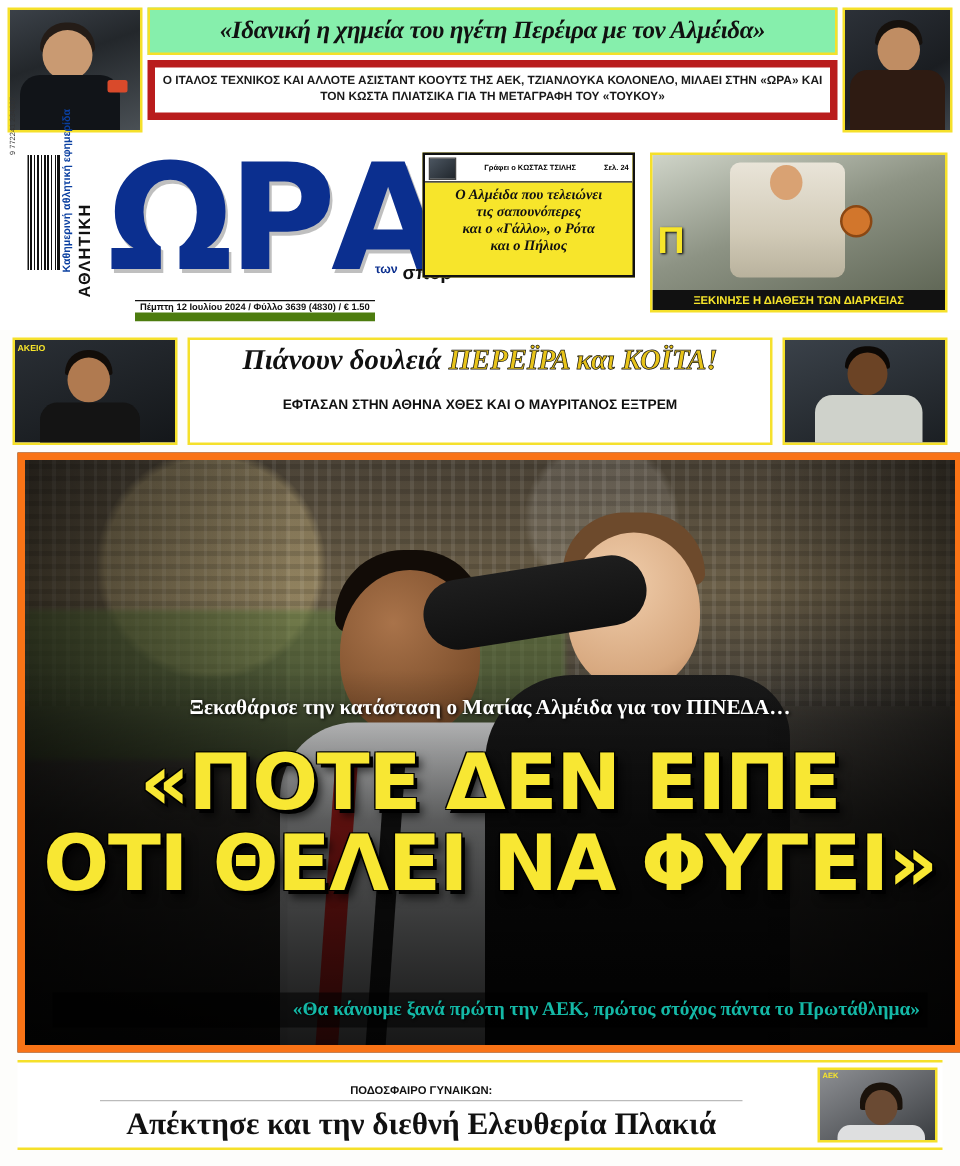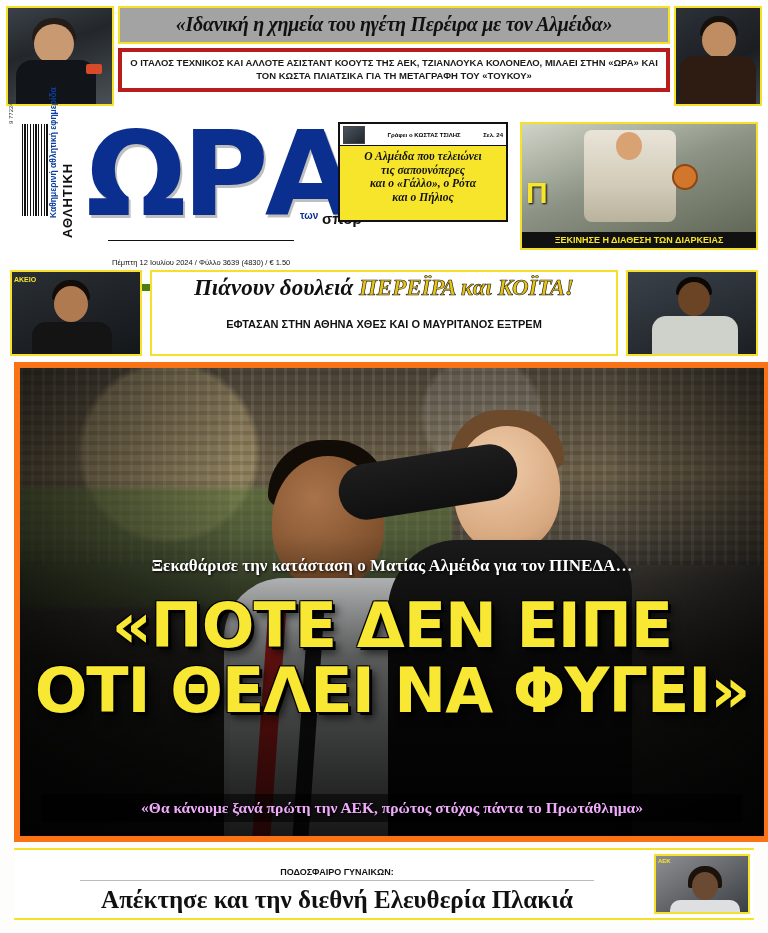--- a/index.html
+++ b/index.html
@@ -55,36 +55,36 @@
 
   .top-center {
     flex: 1;
     margin: 6px 4px;
     display: flex;
     flex-direction: column;
     gap: 4px;
   }
   .top-headline-box {
     border: 2px solid #f5e02a;
-    background: #a3a3a3;
+    background: #86efac;
     padding: 6px 8px 7px;
     text-align: center;
   }
   .top-headline {
     font-family: "Liberation Serif", serif;
     font-weight: bold;
     font-style: italic;
     font-size: 20px;
     line-height: 1.05;
     color: #111;
     letter-spacing: -0.3px;
     white-space: nowrap;
   }
   .top-sub-box {
-    border: 4px solid #b91c1c;
+    border: 6px solid #b91c1c;
     background: #ffffff;
     padding: 5px 6px;
     text-align: center;
   }
   .top-sub {
     font-size: 9.5px;
     font-weight: bold;
     line-height: 1.35;
     color: #1a1a1a;
   }
@@ -171,25 +171,25 @@
     color: #0b2f8f;
     letter-spacing: -4px;
     text-shadow: 2px 3px 0 rgba(0,0,0,0.25);
   }
   .logo-ton { position: absolute; left: 300px; top: 98px; font-size: 10px; font-weight: bold; color: #0b2f8f; }
   .logo-spor { position: absolute; left: 322px; top: 98px; font-size: 15px; font-weight: bold; color: #111; }
   .issue-line {
     position: absolute;
     left: 108px; top: 128px;
     font-size: 7.5px;
-    font-weight: normal;
+    font-weight: bold;
     color: #111;
     border-top: 1px solid #111;
     border-bottom: 7px solid #4d7c0f;
-    padding: 17px 4px;
+    padding: 0 4px;
   }
 
   .mid-box {
     position: absolute;
     left: 338px; top: 10px;
     width: 170px; height: 100px;
     border: 2px solid #111;
     background: #f7e52b;
     overflow: hidden;
   }
@@ -447,26 +447,26 @@
       -1px -1px 0 #000,
       1px -1px 0 #000,
       -1px 1px 0 #000,
       5px 6px 8px rgba(0,0,0,0.7);
   }
   .big-head .l2 { display: block; margin-top: 4px; }
   .quote-bar {
     position: absolute;
     left: 22px; right: 22px; bottom: 14px;
     background: rgba(0,0,0,0.55);
-    text-align: center;
+    text-align: right;
     padding: 5px 6px;
     font-family: "Liberation Serif", serif;
     font-weight: bold;
     font-size: 15.5px;
-    color: #f0abfc;
+    color: #14b8a6;
     text-shadow: 1px 1px 2px #000;
     white-space: nowrap;
   }
 
   
   .bottom {
     position: absolute;
     left: 14px; top: 848px;
     width: 740px; height: 72px;
     border-top: 2px solid #f5e02a;

